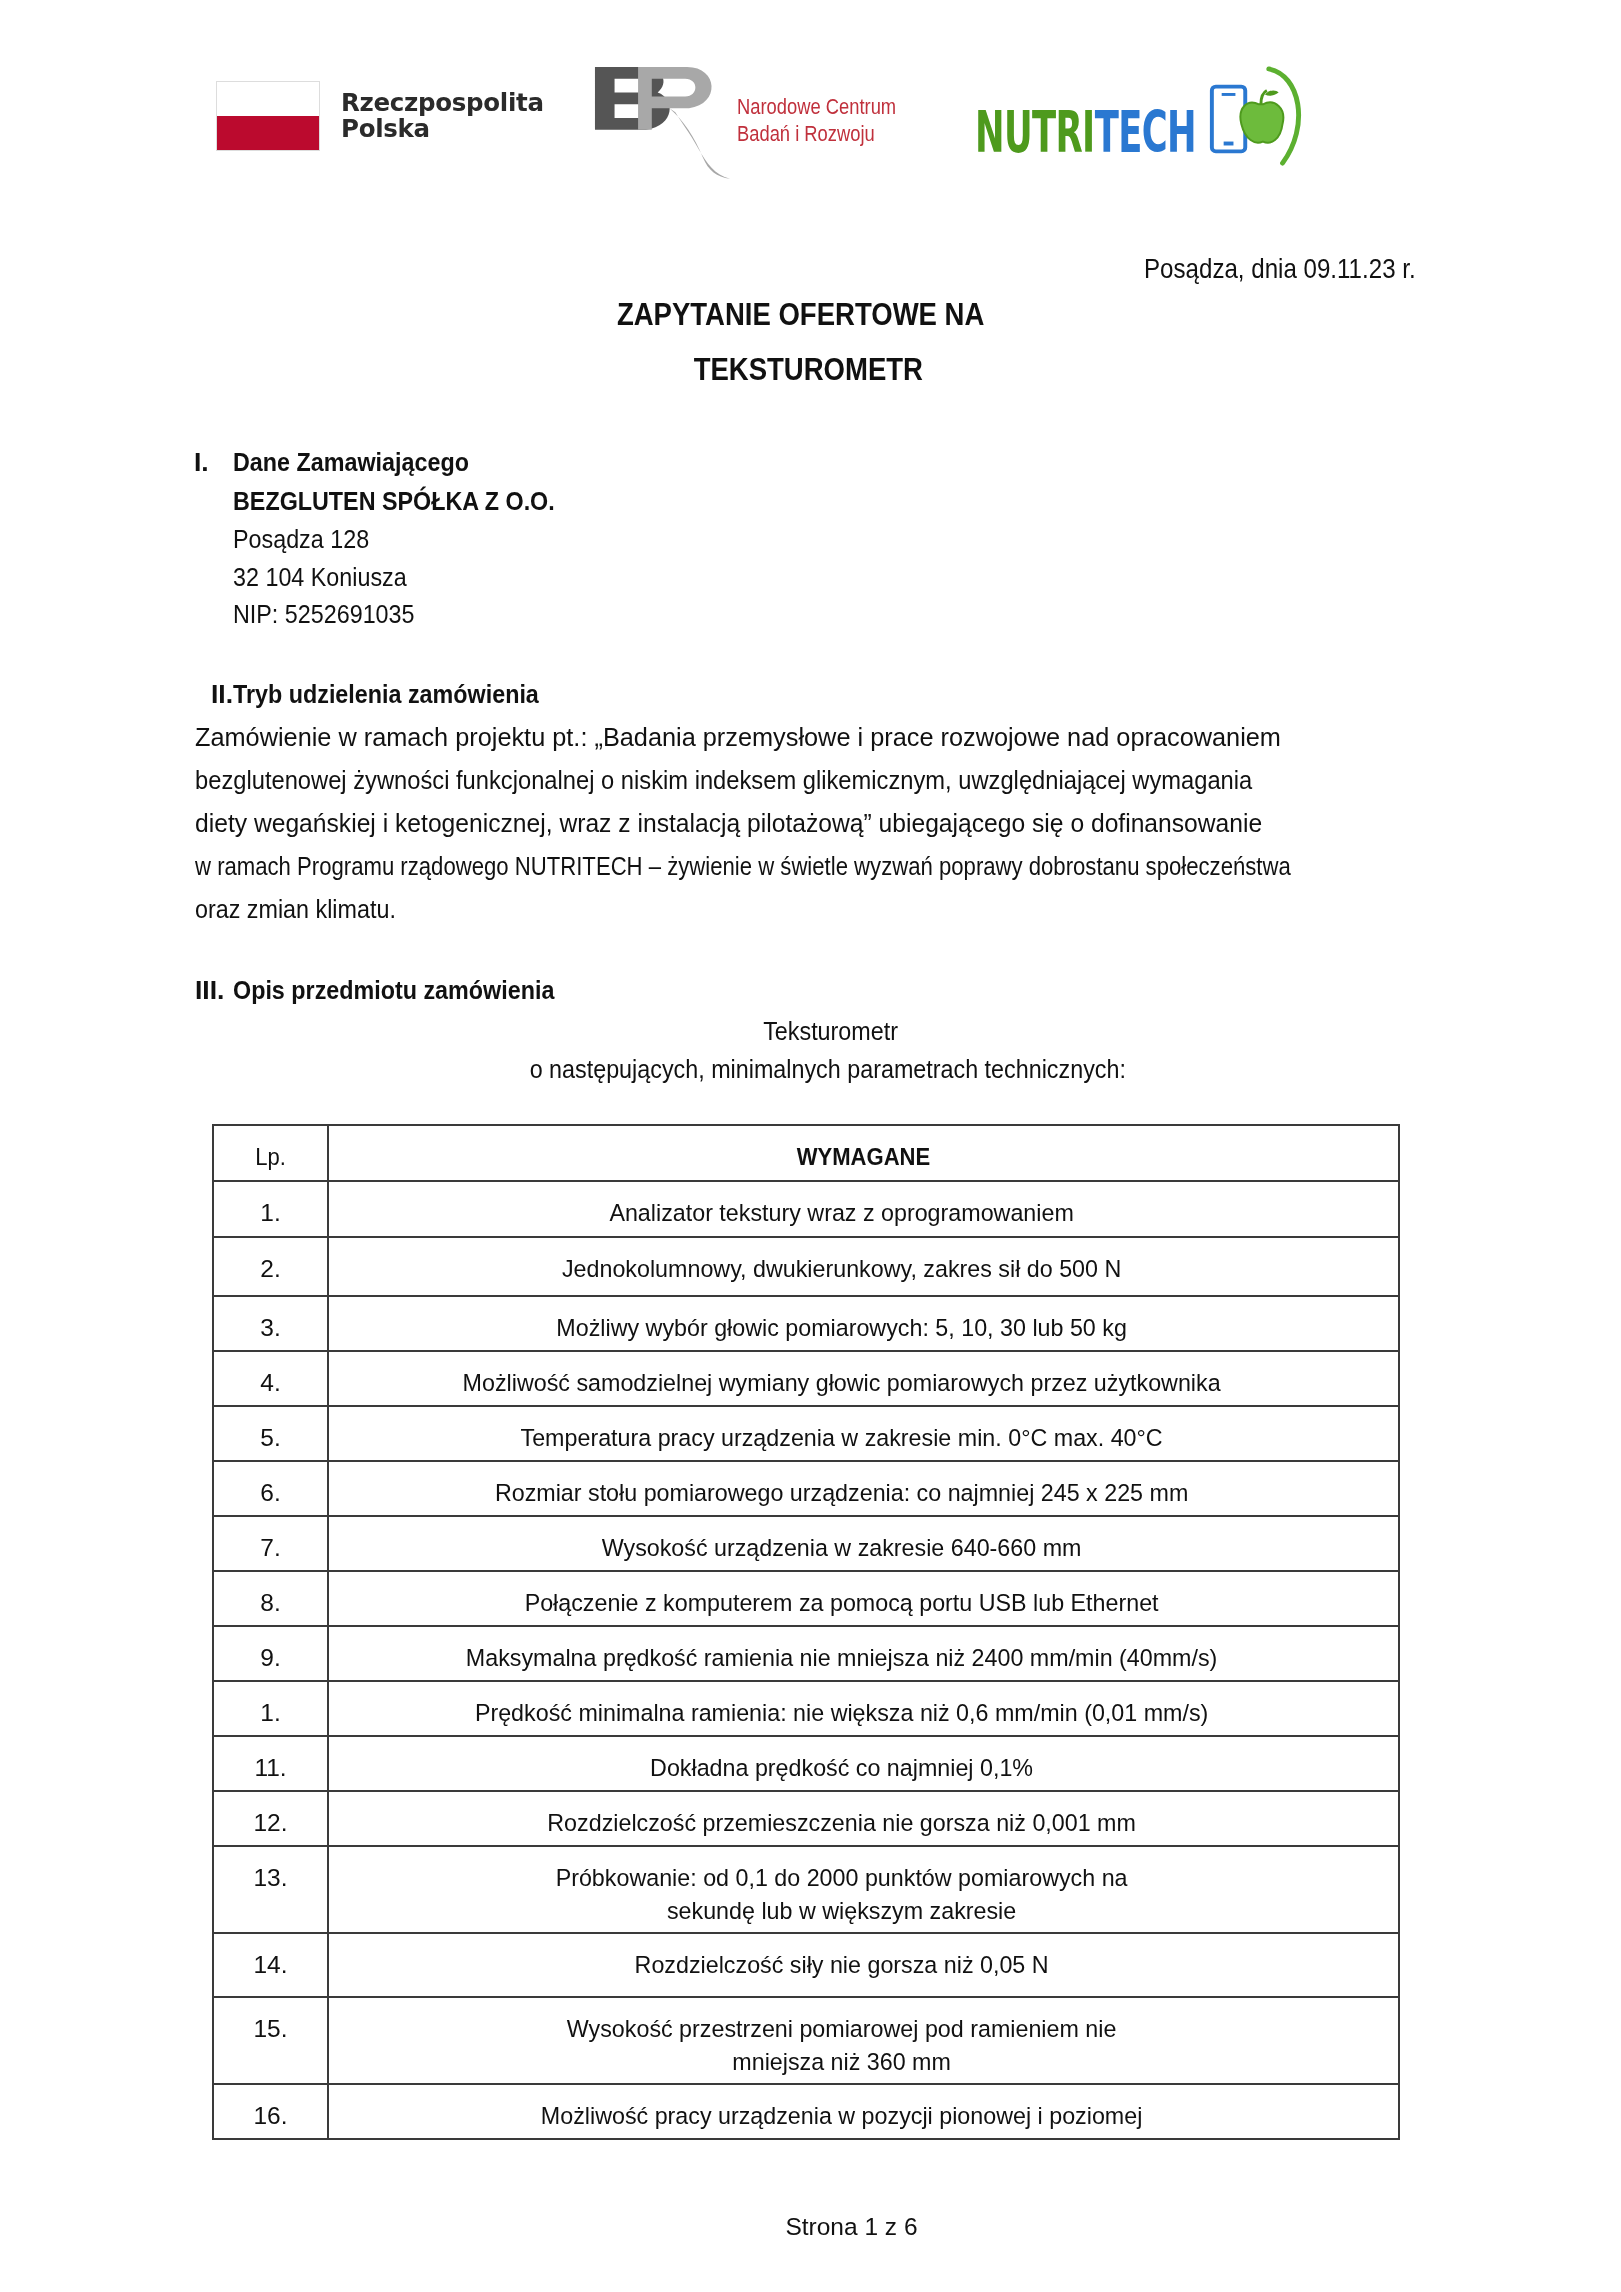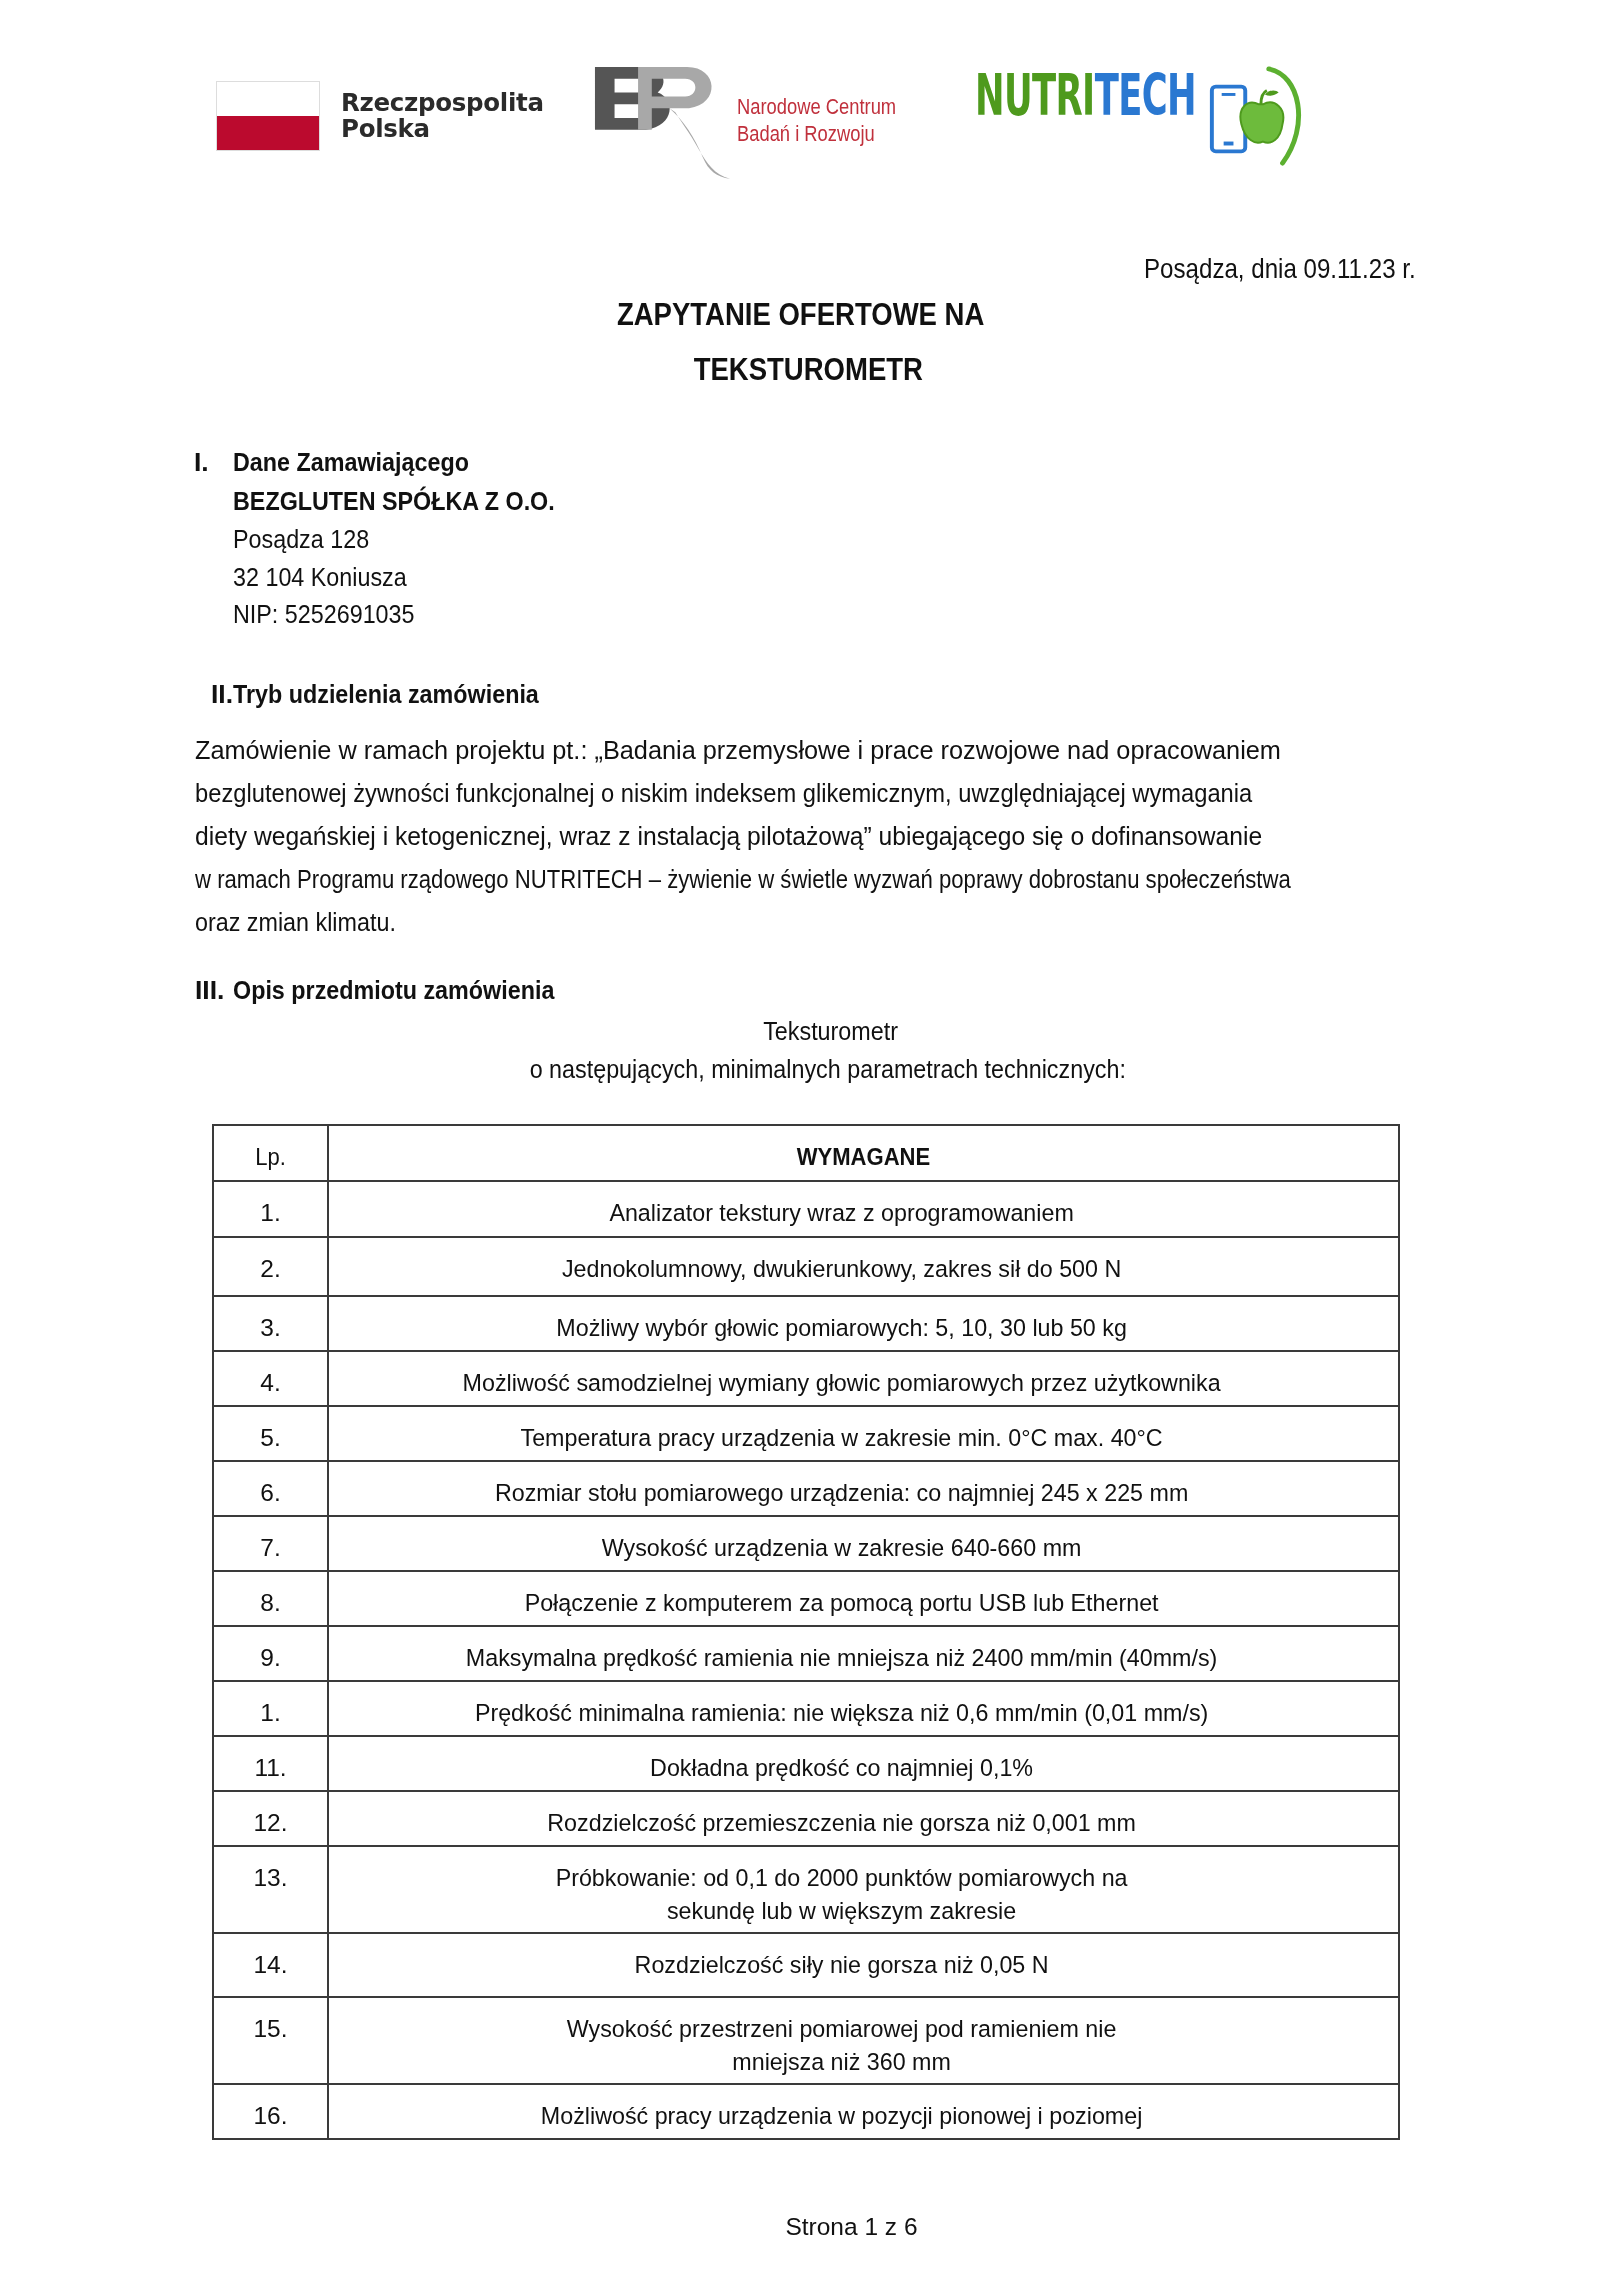--- a/index.html
+++ b/index.html
@@ -8,38 +8,38 @@
     .abs { position: absolute; }
     .txt { font-family: "Liberation Sans", sans-serif; }
 
     
     .flag { left: 216px; top: 81px; width: 104px; height: 70px; border: 1px solid #ddd; box-sizing: border-box; }
     .flag .white { height: 50%; background: #ffffff; }
     .flag .red { height: 50%; background: #bb0a2e; }
     .rp-text { left: 341px; top: 90px; font-size: 24.5px; line-height: 25.5px; font-weight: bold; color: #2b2b2b; font-family: "DejaVu Sans", sans-serif; letter-spacing: -0.3px; }
     .br-logo { left: 593px; top: 61px; width: 147px; height: 120px; }
     .ncbr-text { left: 737px; top: 94px; font-size: 21.6px; line-height: 26.5px; color: #c0303c; font-family: "Liberation Sans", sans-serif; transform: scaleX(0.85); transform-origin: left top; }
-    .nutri-wrap { left: 975px; top: 67px; height: 108px; display: flex; align-items: flex-start; }
+    .nutri-wrap { left: 975px; top: 53px; height: 108px; display: flex; align-items: flex-end; }
     .nutri-text { font-family: "DejaVu Sans", sans-serif; font-weight: bold; font-size: 57px; letter-spacing: -1px; transform: scaleX(0.62); transform-origin: left center; line-height: 1; width: 235px; white-space: nowrap; }
     .nutri-text .g { color: #4e9a1d; }
     .nutri-text .b { color: #2a78d1; }
     .nutri-icon { left: 1204px; top: 65px; width: 108px; height: 106px; }
 
     
     .date { right: 205px; top: 253px; font-size: 27.4px; transform: scaleX(0.88); transform-origin: right top; white-space: nowrap; }
     .title { left: 0; width: 1621px; text-align: center; font-weight: bold; font-size: 32px; }
     .title span { display: inline-block; transform: scaleX(0.86); }
     .t1 { top: 296px; margin-left: -9.8px; }
     .t2 { top: 351px; margin-left: -2px; }
 
     
     .sec-num { font-weight: bold; font-size: 26.5px; }
     .sec-head { font-weight: bold; font-size: 26.5px; transform: scaleX(0.88); transform-origin: left top; white-space: nowrap; }
     .plain { font-size: 26.5px; transform: scaleX(0.88); transform-origin: left top; white-space: nowrap; }
-    .para { left: 195px; top: 716px; width: 1223px; font-size: 26.5px; line-height: 43px; margin-top: 13px; }
+    .para { left: 195px; top: 716px; width: 1223px; font-size: 26.5px; line-height: 43px; }
     .para .line { display: block; white-space: nowrap; transform-origin: left top; height: 43px; }
     .center-line { left: 0; width: 1621px; text-align: center; font-size: 26.5px; }
     .center-line span { display: inline-block; transform: scaleX(0.88); }
 
     
     table.spec { position: absolute; left: 212px; top: 1124px; width: 1188px; border-collapse: collapse; }
     table.spec td, table.spec th { border: 2px solid #3a3a3a; padding: 0; font-size: 24.5px; font-weight: normal; vertical-align: top; }
     table.spec th { font-weight: bold; }
     .c-lp { width: 113px; text-align: center; }
     .c-txt { text-align: center; padding-left: 8.8px !important; }

